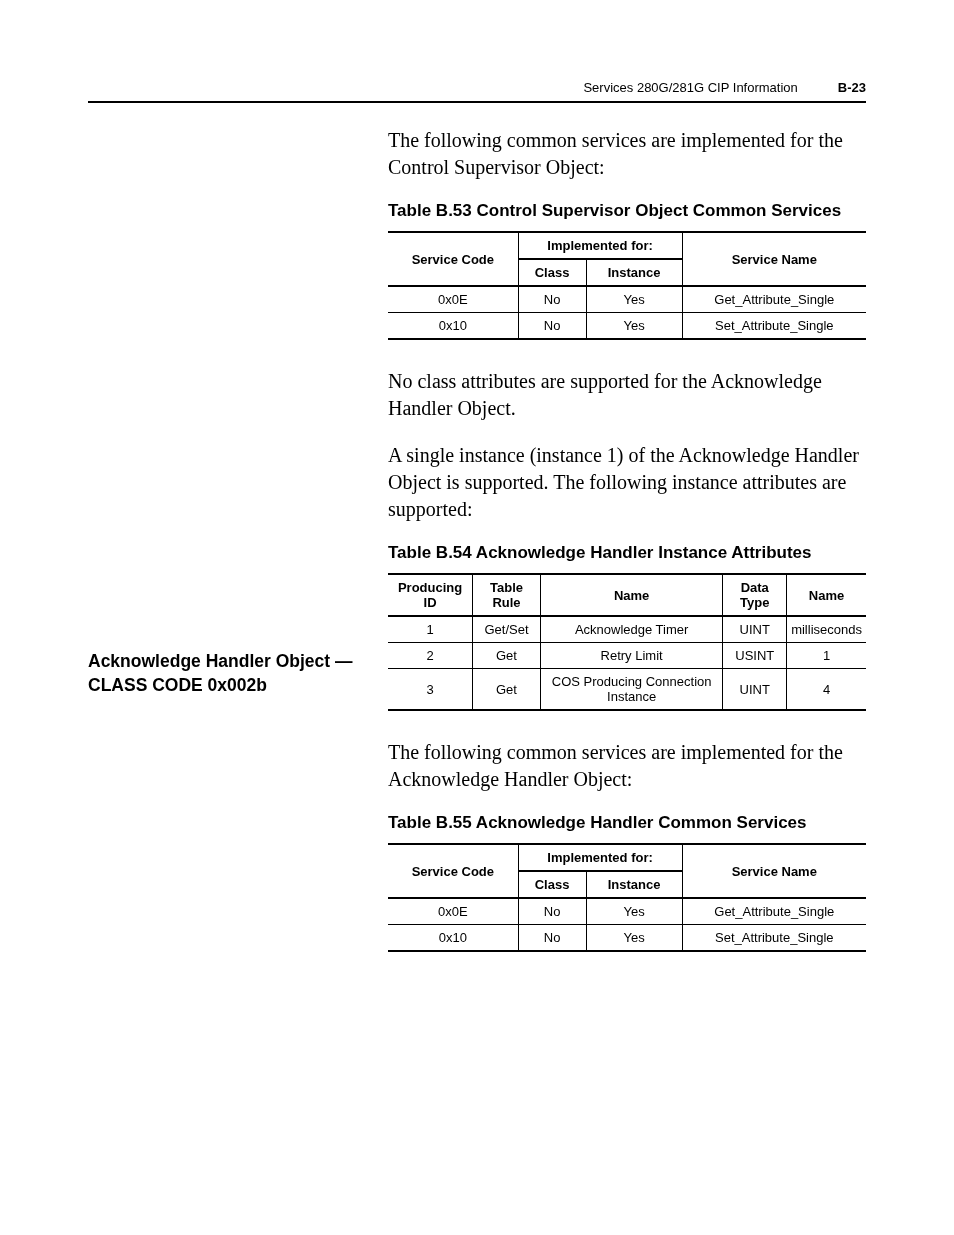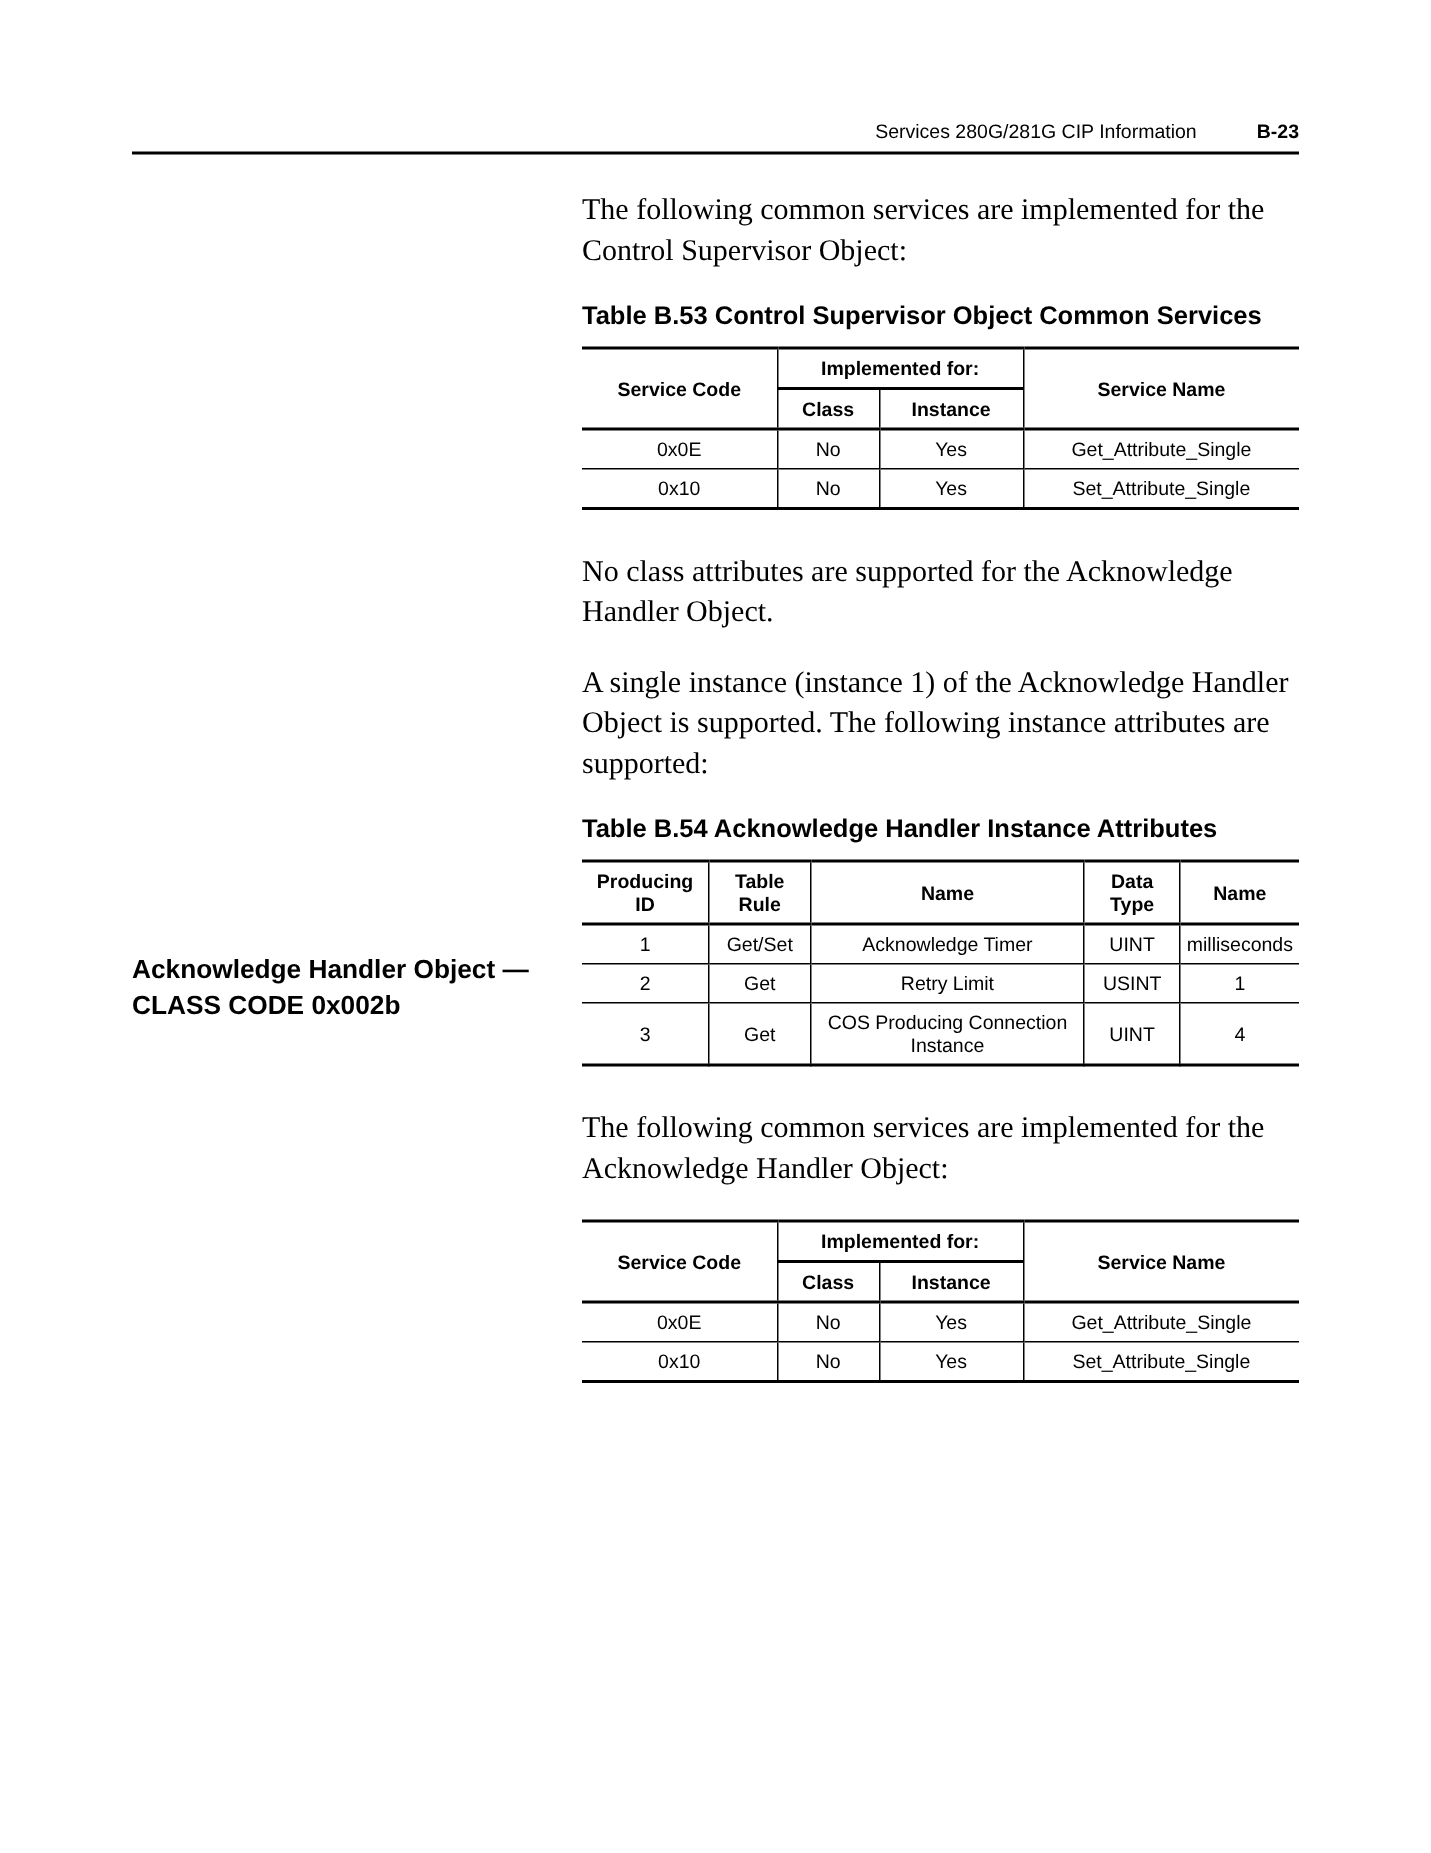--- a/index.html
+++ b/index.html
@@ -158,20 +158,21 @@
           <td>Get</td>
           <td>COS Producing Connection Instance</td>
           <td>UINT</td>
           <td>4</td>
         </tr>
       </tbody>
     </table>
 
     <p class="body-text">The following common services are implemented for the Acknowledge Handler Object:</p>
 
+    <div class="table-caption">Table B.55  Acknowledge Handler Common Services</div>
     <table>
       <thead>
         <tr>
           <th rowspan="2">Service Code</th>
           <th colspan="2">Implemented for:</th>
           <th rowspan="2">Service Name</th>
         </tr>
         <tr class="thick-bottom">
           <th>Class</th>
           <th>Instance</th>

